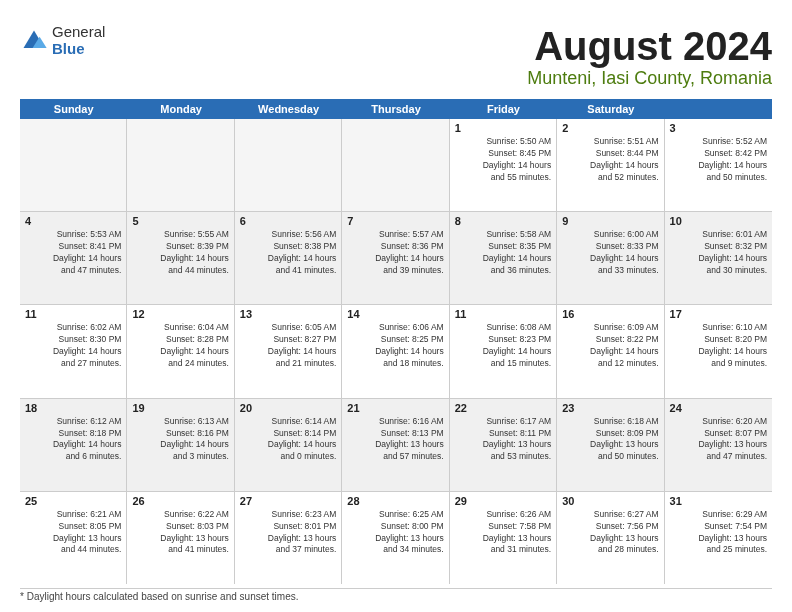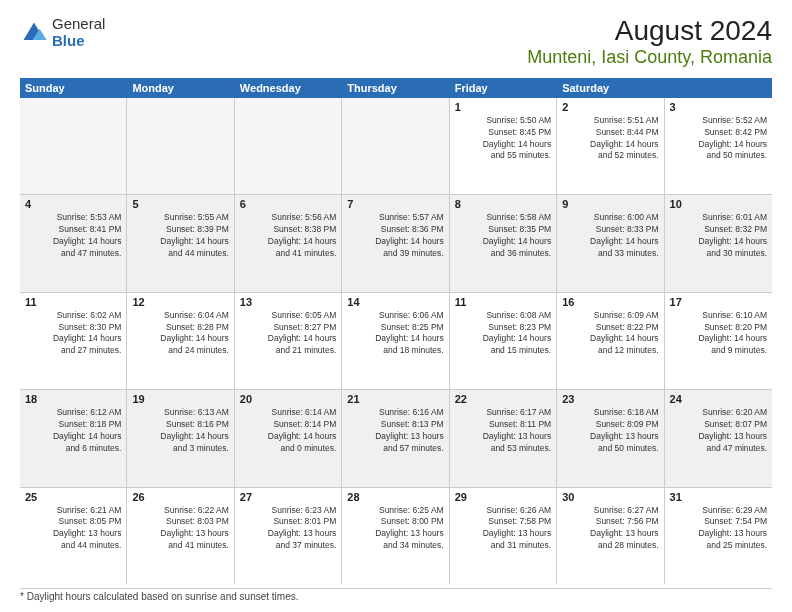--- a/index.html
+++ b/index.html
@@ -6,21 +6,21 @@
     body {
       font-family: Arial, sans-serif;
       background: #fff;
       width: 792px;
       height: 612px;
       overflow: hidden;
     }
     .page {
       width: 792px;
       height: 612px;
-      padding: 16px 20px 10px 20px;
+      padding: 24px 20px 10px 20px;
       display: flex;
       flex-direction: column;
     }
     .header {
       display: flex;
       justify-content: space-between;
       align-items: flex-start;
       margin-bottom: 10px;
     }
     .logo {
@@ -44,22 +44,22 @@
       font-weight: bold;
     }
     .logo-icon {
       width: 28px;
       height: 28px;
     }
     .title-block {
       text-align: right;
     }
     .month-title {
-      font-size: 28px;
-      font-weight: normal;
+      font-size: 40px;
+      font-weight: bold;
       color: #222;
       line-height: 1.1;
     }
     .subtitle {
       font-size: 18px;
       color: #4d7c0f;
     }
     .calendar {
       flex: 1;
       display: flex;
@@ -68,21 +68,21 @@
     .cal-header {
       display: grid;
       grid-template-columns: repeat(7, 1fr);
       background: #2a6db5;
     }
     .cal-header-cell {
       color: #fff;
       font-size: 11px;
       font-weight: bold;
       padding: 4px 5px;
-      text-align: left;
+      text-align: center;
     }
     .cal-body {
       display: flex;
       flex-direction: column;
       flex: 1;
     }
     .cal-row {
       display: grid;
       grid-template-columns: repeat(7, 1fr);
       flex: 1;

